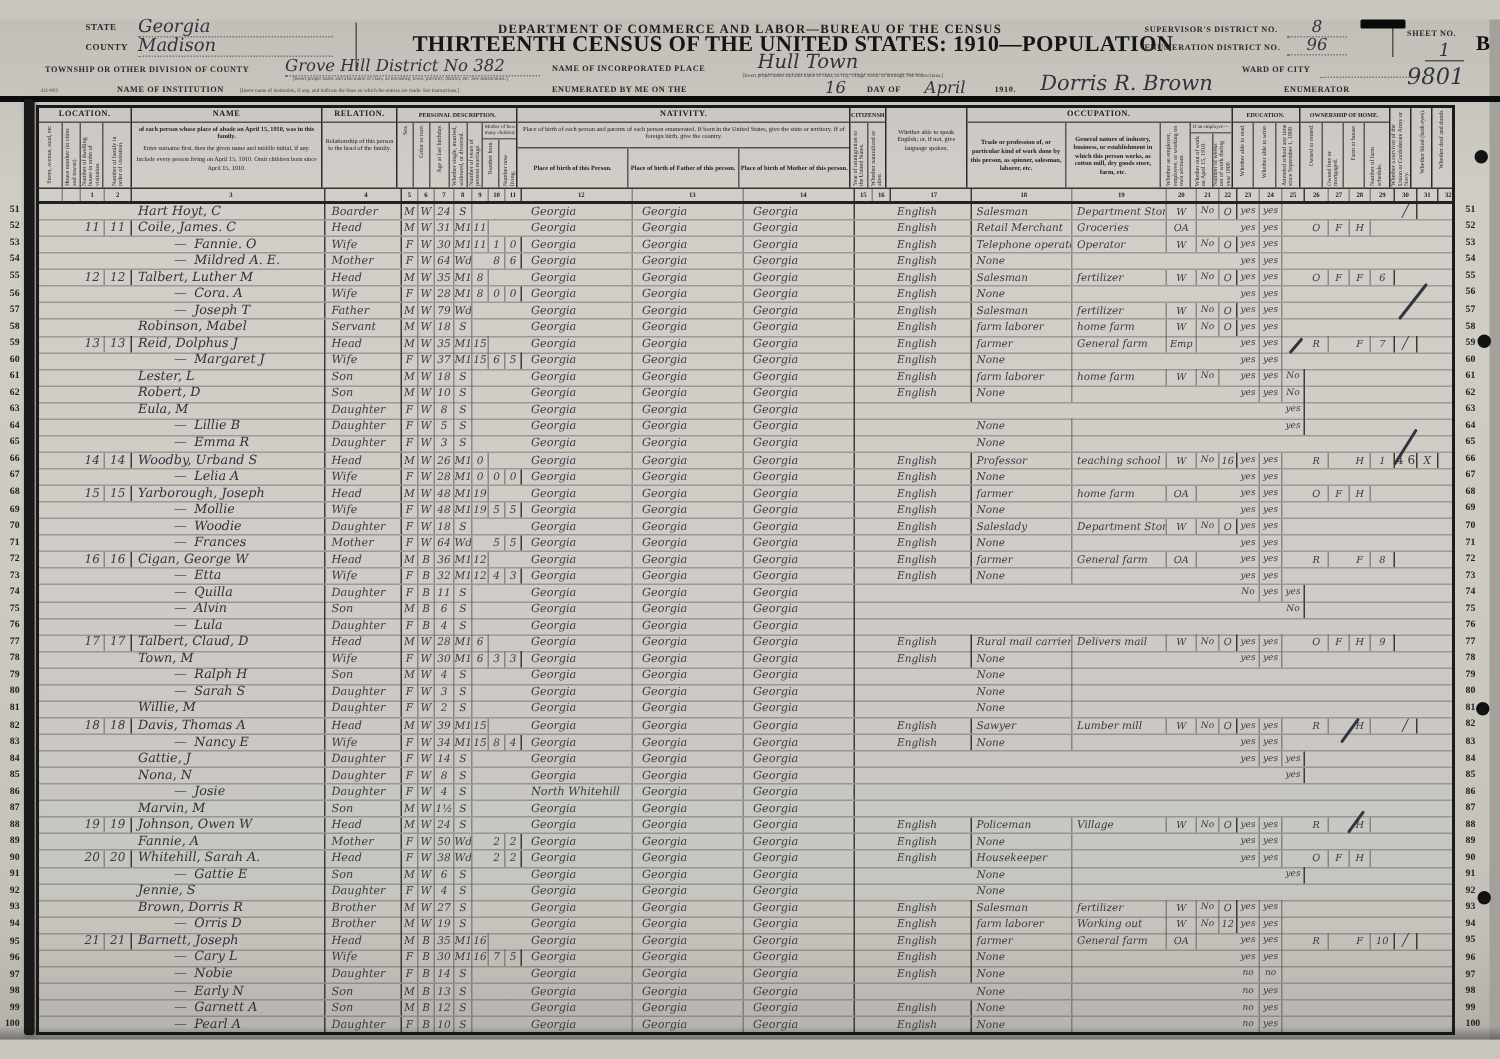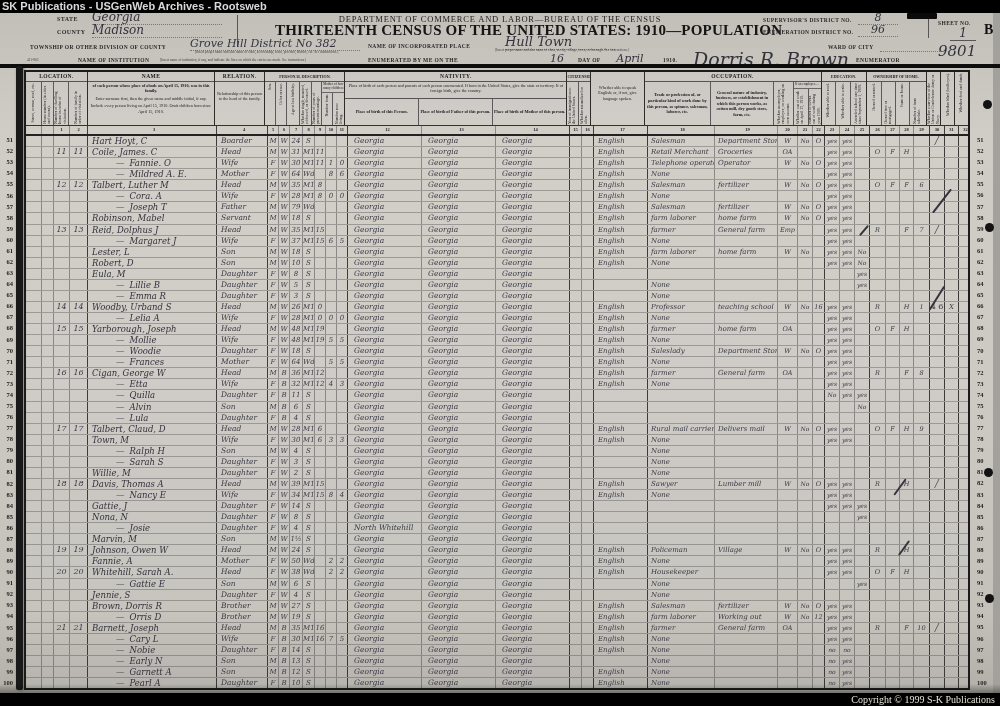--- a/index.html
+++ b/index.html
@@ -66,21 +66,21 @@
   .w16{width:16px}.w12{width:12px}.w18{width:18px}.w11{width:11px}.w13{width:13px}.w74{width:74px}
   .w20{width:20px}.w27{width:27px}.w15{width:15px}.w14{width:14px}.w67{width:67px}.w63{width:63px}
   .w-loc{width:62px}.w-name{width:129px}.w-rel{width:51px}.w-pers{width:80px}.w-nat{width:222px}
   .w-cit{width:24px}.w-lang{width:54px}.w-occ{width:177px}.w-edu{width:45px}.w-own{width:60px}
   .tall{height:100%;}
   
   .numrow{height:10px;display:flex;border-bottom:2px solid #222;box-sizing:border-box;}
   .numrow .tc{font:bold 4.5px/8px "Liberation Serif",serif;font-style:normal;color:#222;text-align:center;}
   
   .tbody{height:552px;display:flex;flex-direction:column;}
-  .trow{flex:1;display:flex;border-bottom:1px solid rgba(70,70,70,.38);box-sizing:border-box;min-height:0;}
+  .trow{flex:1;display:flex;border-bottom:1px solid rgba(70,70,70,.38);box-sizing:border-box;min-height:0;align-items:flex-end;}
   .trow:last-child{border-bottom:none;}
   .tc{border-right:1px solid rgba(80,80,80,.55);box-sizing:border-box;overflow:hidden;white-space:nowrap;
     font-family:"DejaVu Serif",serif;font-style:italic;font-size:8px;line-height:10.5px;color:#3a3a45;
     text-align:center;flex-shrink:0;}
   .c-street{width:16px}.c-house{width:12px}.c-dw{width:16px}.c-fam{width:18px}
   .c-name{width:129px;text-align:left;padding-left:4px;font-size:8.5px;color:#31313c;}
   .c-rel{width:51px;text-align:left;padding-left:4px;font-size:7.5px;}
   .c-sx{width:11px;font-size:7px}.c-cr{width:11px;font-size:7px}.c-age{width:13px;font-size:7px}
   .c-ms{width:12px;font-size:7px}.c-ym{width:11px;font-size:7px}.c-cb{width:11px;font-size:7px}.c-cl{width:11px;font-size:7px}
   .c-pb,.c-pf,.c-pm{width:74px;text-align:left;padding-left:6px;font-size:7.5px;}
@@ -97,52 +97,49 @@
   .indent{padding-left:28px;}
   .indent::before{content:"\2014";margin-right:5px;color:#4a4a55;}
   
   .slash{position:absolute;width:2px;background:#34343f;border-radius:1px;z-index:6;}
 </style>
 </head>
 <body>
 
 <div class="stage">
 
-  <div class="bar-top">
-    <span>SK Publications - USGenWeb Archives - Rootsweb</span>
-  </div>
 
   <div class="paper"></div>
   <div class="paper-edge-r"></div>
 
   <div class="abs lbl" style="left:57px;top:16px;font-size:6px;">State</div>
   <div class="abs hand dotted" style="left:92px;top:10px;font-size:12px;min-width:130px;">Georgia</div>
   <div class="abs lbl" style="left:57px;top:29px;font-size:6px;">County</div>
   <div class="abs hand dotted" style="left:92px;top:23px;font-size:12px;min-width:130px;">Madison</div>
   <div class="vdiv" style="left:237px;top:15px;height:32px;"></div>
   <div class="abs lbl" style="left:30px;top:44px;font-size:5.5px;">Township or other division of county</div>
   <div class="abs hand dotted" style="left:190px;top:37px;font-size:11px;min-width:170px;">Grove Hill District   No 382</div>
   <div class="abs note" style="left:195px;top:50px;width:165px;">[Insert proper name and also name of class, as township, town, precinct, district, etc.  See instructions.]</div>
   <div class="abs note" style="left:27px;top:58px;width:25px;">411-903</div>
   <div class="abs lbl" style="left:78px;top:57px;font-size:5.5px;">Name of Institution</div>
   <div class="abs note" style="left:160px;top:58px;width:195px;">[Insert name of institution, if any, and indicate the lines on which the entries are made.  See instructions.]</div>
 
-  <div class="abs" style="left:290px;top:14px;width:420px;text-align:center;font-family:'Liberation Serif',serif;font-weight:normal;font-size:8.5px;letter-spacing:.8px;color:#1d1d1d;">DEPARTMENT OF COMMERCE AND LABOR—BUREAU OF THE CENSUS</div>
+  <div class="abs" style="left:290px;top:14px;width:420px;text-align:center;font-family:'Liberation Serif',serif;font-weight:bold;font-size:8.5px;letter-spacing:.8px;color:#1d1d1d;">DEPARTMENT OF COMMERCE AND LABOR—BUREAU OF THE CENSUS</div>
   <div class="abs" style="left:275px;top:22px;width:450px;text-align:center;font-family:'Liberation Serif',serif;font-weight:bold;font-size:15px;letter-spacing:.2px;color:#151515;white-space:nowrap;">THIRTEENTH CENSUS OF THE UNITED STATES: 1910—POPULATION</div>
 
   <div class="abs lbl" style="left:368px;top:43px;font-size:5.5px;">Name of Incorporated Place</div>
   <div class="abs hand dotted" style="left:505px;top:34px;font-size:13px;min-width:110px;">Hull Town</div>
   <div class="abs note" style="left:495px;top:48px;width:180px;">[Insert proper name and also name of class, as city, village, town, or borough.  See instructions.]</div>
 
   <div class="abs lbl" style="left:368px;top:57px;font-size:5.5px;">Enumerated by me on the</div>
   <div class="abs hand dotted" style="left:545px;top:52px;font-size:11px;min-width:24px;text-align:center;">16</div>
   <div class="abs lbl" style="left:578px;top:57px;font-size:5.5px;">day of</div>
   <div class="abs hand dotted" style="left:605px;top:52px;font-size:11px;min-width:50px;text-align:center;">April</div>
   <div class="abs lbl" style="left:663px;top:57px;font-size:5.5px;">1910.</div>
-  <div class="abs hand dotted" style="left:693px;top:48px;font-size:19px;min-width:150px;text-align:left;">Dorris R. Brown</div>
+  <div class="abs hand dotted" style="left:676px;top:48px;font-size:14px;min-width:150px;text-align:center;">Dorris R. Brown</div>
   <div class="abs lbl" style="left:856px;top:57px;font-size:5.5px;">Enumerator</div>
 
   <div class="abs lbl" style="left:763px;top:17px;font-size:5.5px;">Supervisor's District No.</div>
   <div class="abs hand dotted" style="left:858px;top:11px;font-size:11px;min-width:40px;text-align:center;">8</div>
   <div class="abs lbl" style="left:763px;top:29px;font-size:5.5px;">Enumeration District No.</div>
   <div class="abs hand dotted" style="left:858px;top:23px;font-size:11px;min-width:40px;text-align:center;">96</div>
   <div class="vdiv" style="left:928px;top:14px;height:24px;"></div>
   <div class="sheet-tab"></div>
   <div class="abs lbl" style="left:938px;top:20px;font-size:5.5px;">Sheet No.</div>
   <div class="abs hand" style="left:950px;top:26px;font-size:12px;border-bottom:1px solid #555;min-width:26px;text-align:center;">1</div>
@@ -2266,16 +2263,13 @@
   <div class="punch" style="left:985px;top:223px;"></div>
   <div class="punch" style="left:984px;top:468px;"></div>
   <div class="punch" style="left:985px;top:594px;"></div>
   <div class="slash" style="left:941px;top:186px;height:30px;transform:rotate(38deg);"></div>
   <div class="slash" style="left:863px;top:224px;height:13px;transform:rotate(40deg);"></div>
   <div class="slash" style="left:936px;top:284px;height:28px;transform:rotate(32deg);"></div>
   <div class="slash" style="left:899px;top:477px;height:20px;transform:rotate(36deg);"></div>
   <div class="slash" style="left:903px;top:539px;height:18px;transform:rotate(36deg);"></div>
 
   <div class="paper-shadow-b"></div>
-  <div class="bar-bottom">
-    <span>Copyright © 1999 S-K Publications</span>
-  </div>
 </div>
 
 </body></html>

